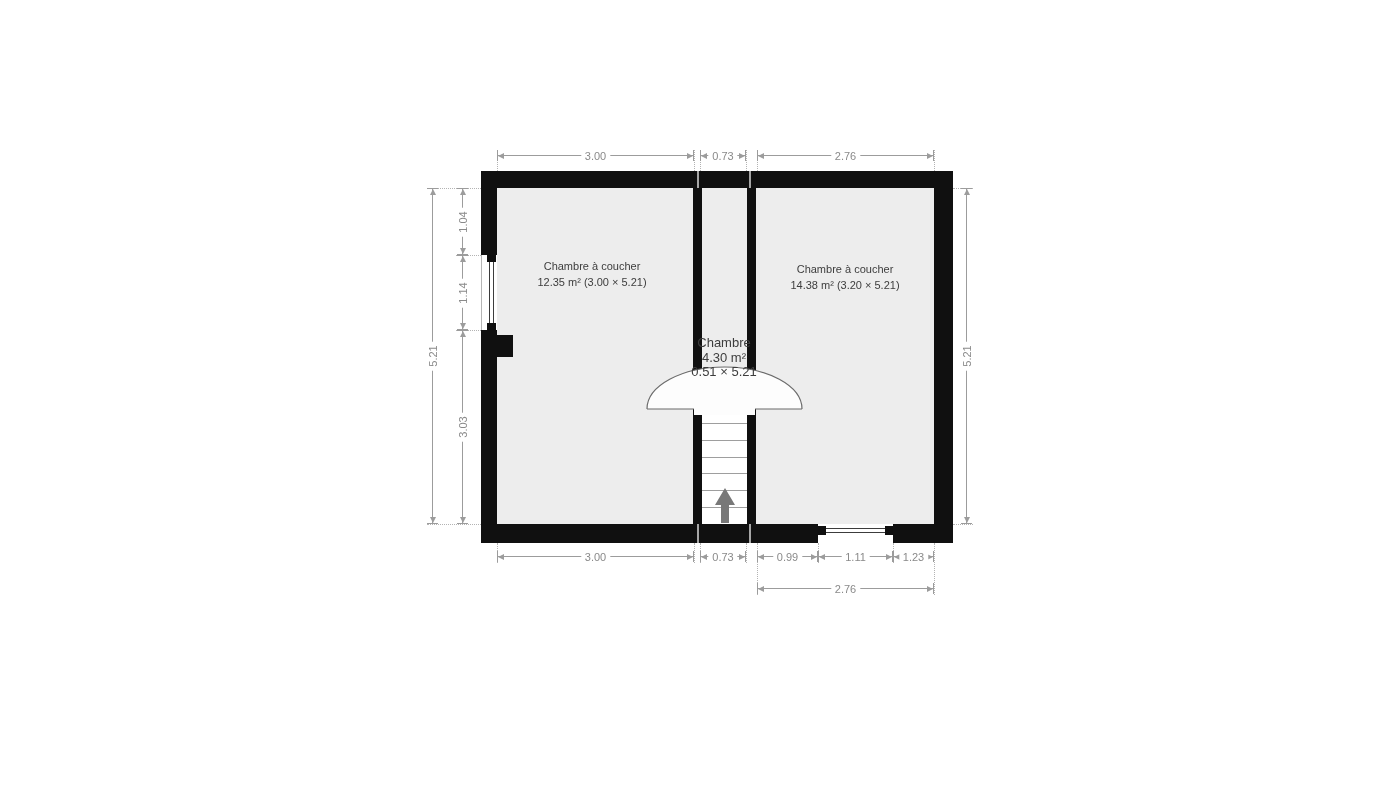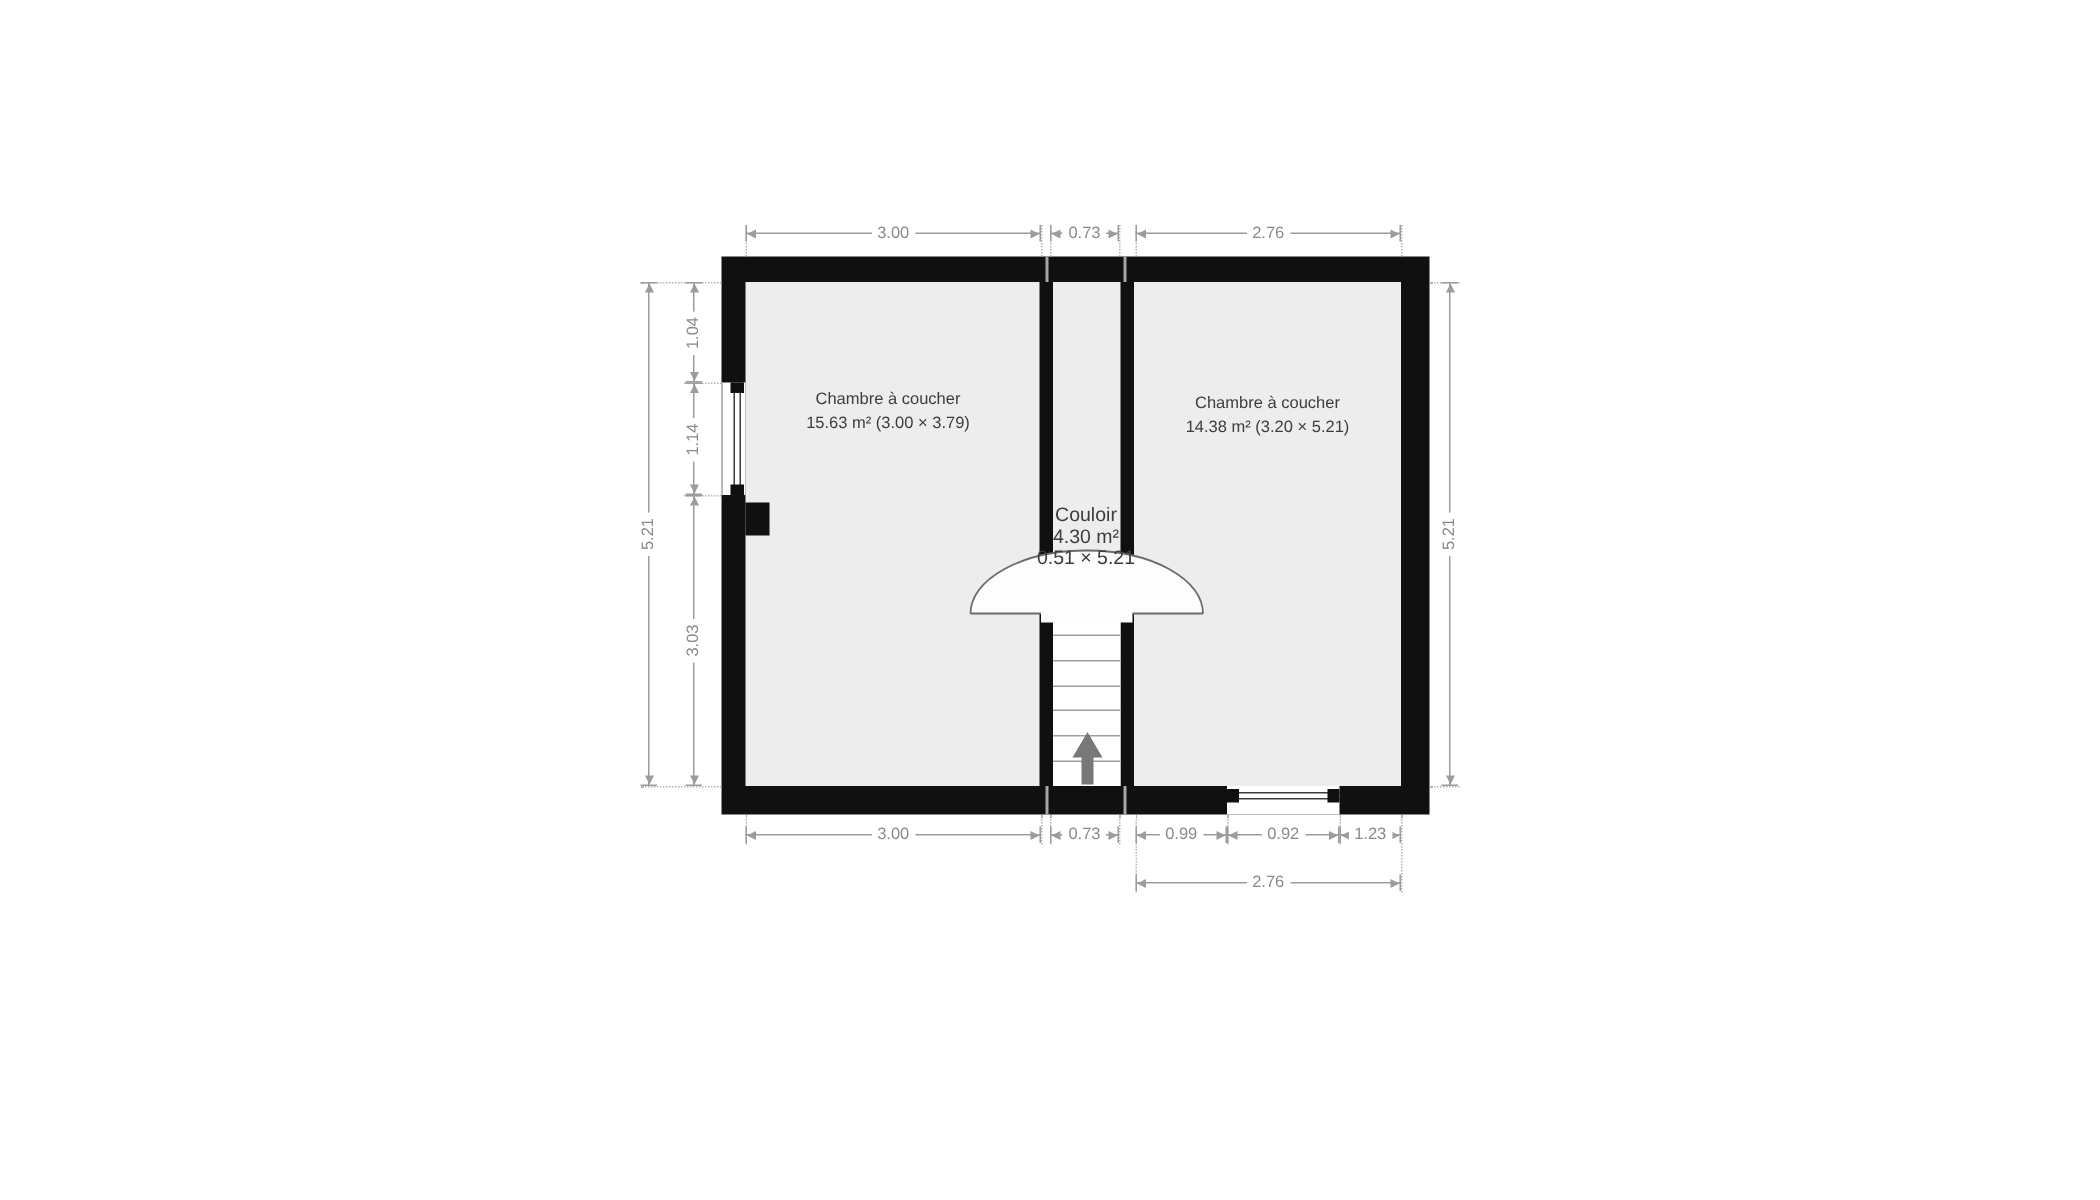--- a/index.html
+++ b/index.html
@@ -104,28 +104,28 @@
     <path d="M12,49 A77.5 42 0 0 1 167,49" fill="none" stroke="#6b6b6b" stroke-width="1.2"></path>
     <path d="M12,49 H59 M120,49 H167" fill="none" stroke="#6b6b6b" stroke-width="1.2"></path>
   </svg>
 
   <svg class="abs" style="left:710px;top:485px;z-index:15;" width="30" height="40" viewBox="0 0 30 40">
     <polygon points="5,20 15,3 25,20 19,20 19,38 11,38 11,20" fill="#787878"></polygon>
   </svg>
 
   <div class="abs roomlbl" style="left:592px;top:259px;">
     <div>Chambre à coucher</div>
-    <div>15.63 m² (3.00 × 3.79)</div>
+    <div>12.35 m² (3.00 × 5.21)</div>
   </div>
   <div class="abs roomlbl" style="left:845px;top:262px;">
     <div>Chambre à coucher</div>
     <div>14.38 m² (3.20 × 5.21)</div>
   </div>
   <div class="abs corrlbl" style="left:724px;top:336px;">
-    <div>Couloir</div>
+    <div>Chambre</div>
     <div>4.30 m²</div>
     <div>0.51 × 5.21</div>
   </div>
 
   <div class="abs ext-v" style="left:497px;top:150px;height:21px;"></div>
   <div class="abs ext-v" style="left:694px;top:150px;height:21px;"></div>
   <div class="abs ext-v" style="left:700px;top:150px;height:21px;"></div>
   <div class="abs ext-v" style="left:746px;top:150px;height:21px;"></div>
   <div class="abs ext-v" style="left:757px;top:150px;height:21px;"></div>
   <div class="abs ext-v" style="left:934px;top:150px;height:21px;"></div>
@@ -194,21 +194,21 @@
       <div class="ah r"></div>
     <div class="ln"></div>
       <span class="lb">0.99</span>
   </div>
   <div class="abs dimh" style="left:818px;top:550px;width:75px;">
     <div class="tk l"></div>
       <div class="tk r"></div>
       <div class="ah l"></div>
       <div class="ah r"></div>
     <div class="ln"></div>
-      <span class="lb">0.92</span>
+      <span class="lb">1.11</span>
   </div>
   <div class="abs dimh" style="left:893px;top:550px;width:41px;">
     <div class="tk l"></div>
       <div class="tk r"></div>
       <div class="ah l"></div>
       <div class="ah r"></div>
     <div class="ln"></div>
       <span class="lb">1.23</span>
   </div>
   <div class="abs dimh" style="left:757px;top:582px;width:177px;">

